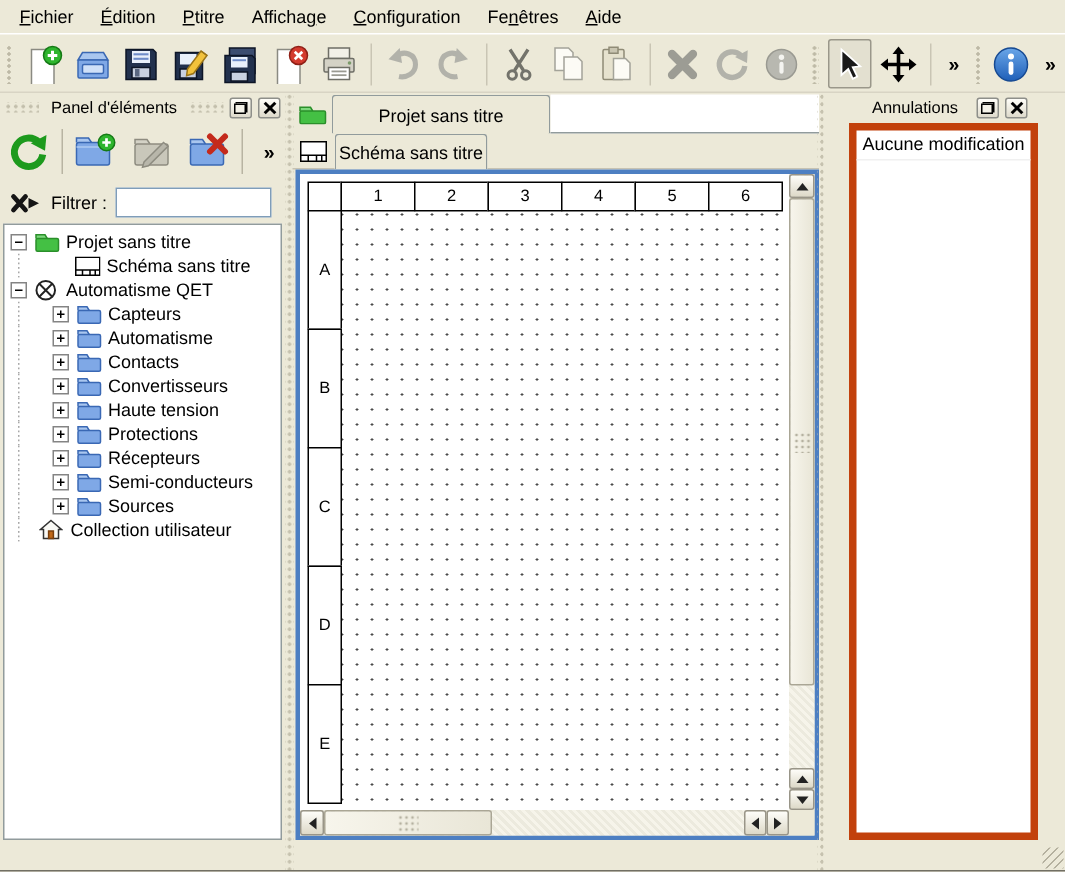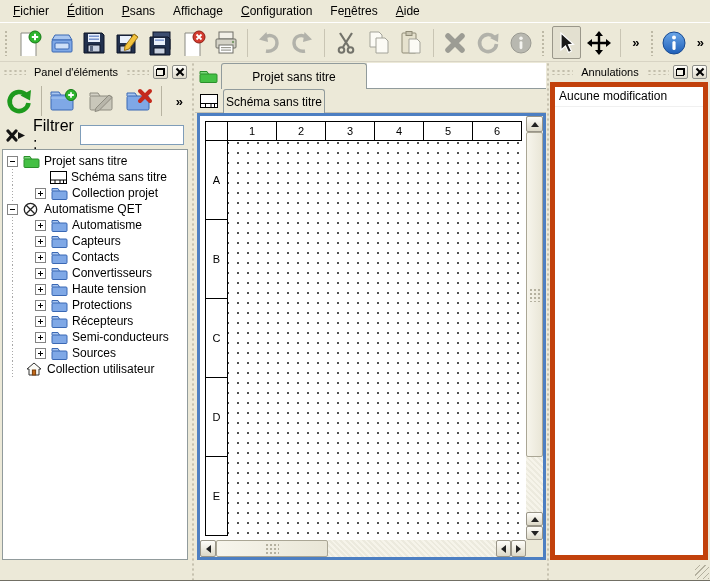--- a/index.html
+++ b/index.html
@@ -51,21 +51,21 @@
   .x-glyph::after  { transform:rotate(-45deg); }
 
   
   .left-dock { position:absolute; left:0; top:62px; width:190px; height:519px;
     display:flex; flex-direction:column; }
   .panel-tools { height:40px; display:flex; align-items:center; gap:5px; padding:0 3px; }
   .ptbtn { width:34px; height:34px; border:none; background:transparent;
     display:flex; align-items:center; justify-content:center; padding:0; }
   .pt-sep { width:1px; height:30px; background:#b8b4a2; }
   .filter-row { height:28px; display:flex; align-items:center; gap:6px; padding:0 6px; }
-  .filter-label { font-size:16px; }
+  .filter-label { font-size:12px; }
   .filter-input { width:104px; height:20px; border:1px solid #7f9db9; background:#fff;
     font-family:inherit; font-size:12px; padding:0 3px; }
   .tree { flex:1; margin:0 2px 21px 2px; background:#fff; border:1px solid #919b9c;
     overflow:hidden; padding-top:3px; }
   .trow { height:16px; display:flex; align-items:center; cursor:default; }
   .trow.guide { background-image: linear-gradient(to bottom, #a8a8a8 1px, transparent 1px);
     background-size:1px 3px; background-position:9px 0; background-repeat:repeat-y; }
   .tsp4 { width:4px; } .tsp18 { width:18px; } .tsp32 { width:32px; } .tsp40 { width:42px; }
   .exp { position:relative; width:11px; height:11px; border:1px solid #848484;
     background:#fff; flex:none; }
@@ -123,35 +123,35 @@
   .sgrip.h { width:14px; height:12px; }
   .strack { flex:1; }
   .corner { position:absolute; right:0; bottom:0; width:17px; height:17px; background:#ece9d8; }
   .tri-up { width:0;height:0;border-left:4px solid transparent;border-right:4px solid transparent;border-bottom:5px solid #222; }
   .tri-down { width:0;height:0;border-left:4px solid transparent;border-right:4px solid transparent;border-top:5px solid #222; }
   .tri-left { width:0;height:0;border-top:4px solid transparent;border-bottom:4px solid transparent;border-right:5px solid #222; }
   .tri-right { width:0;height:0;border-top:4px solid transparent;border-bottom:4px solid transparent;border-left:5px solid #222; }
 
   
   .right-dock { position:absolute; left:548px; top:62px; width:162px; height:519px;
-    display:flex; flex-direction:column; }
+    display:flex; flex-direction:column;align-items:center; }
   .undo-list { flex:1; margin:1px 2px 21px 2px; background:#fff; border:5px solid #c2410c; }
   .undo-item { padding:2px 4px 3px 4px; font-size:12px; border-bottom:1px solid #f0f0f0; }
   .resize-grip { position:absolute; right:1px; bottom:1px; width:14px; height:14px;
     background:repeating-linear-gradient(135deg, transparent 0 3px, #b4b09e 3px 4px); }
 
   .icon-wrap { display:flex; align-items:center; justify-content:center; }
 </style>
 </head>
 <body>
 
 <div class="menubar">
   <div class="menu-item"><span></span><span class="u">F</span><span>ichier</span></div>
   <div class="menu-item"><span></span><span class="u">É</span><span>dition</span></div>
-  <div class="menu-item"><span></span><span class="u">P</span><span>sans</span></div>
+  <div class="menu-item"><span></span><span class="u">P</span><span>titre</span></div>
   <div class="menu-item"><span>Afficha</span><span class="u">g</span><span>e</span></div>
   <div class="menu-item"><span></span><span class="u">C</span><span>onfiguration</span></div>
   <div class="menu-item"><span>Fe</span><span class="u">n</span><span>êtres</span></div>
   <div class="menu-item"><span></span><span class="u">A</span><span>ide</span></div>
 </div>
 
 <div class="toolbar">
   <div class="tb-grip"></div>
 
   <button class="tbtn">
@@ -434,63 +434,52 @@
     <div class="trow guide">
       <span class="tsp40"></span>
       <span class="ticon">
           <svg width="17" height="13" viewBox="0 0 17 13">
             <rect x="0.5" y="0.5" width="16" height="12" fill="#fff" stroke="#000"></rect>
             <path d="M0.5 9h16M5 9v3.5M10 9v3.5M13.5 9v3.5" stroke="#000"></path>
           </svg>
         </span>
       <span class="tlabel">Schéma sans titre</span>
     </div>
-    <div class="trow guide">
-      <span class="tsp32"></span>
-        <span class="exp plus"></span>
-      <span class="ticon">
-          <svg width="17" height="13" viewBox="0 0 17 13">
-            <path d="M1 4v-2.5h6l1.5 2.5" fill="#a9c6ef" stroke="#3a68b4"></path>
-            <rect x="1" y="4" width="15" height="8.5" rx="1" fill="#7fa8e6" stroke="#3a68b4"></rect>
-          </svg>
-        </span>
-      <span class="tlabel">Collection projet</span>
-    </div>
     <div class="trow">
       <span class="tsp4"></span>
         <span class="exp minus"></span>
       <span class="ticon">
           <svg width="15" height="15" viewBox="0 0 15 15">
             <circle cx="7.5" cy="7.5" r="6.2" fill="#fff" stroke="#222" stroke-width="1.3"></circle>
             <path d="M3.2 3.2l8.6 8.6M11.8 3.2l-8.6 8.6" stroke="#222" stroke-width="1.3"></path>
           </svg>
         </span>
       <span class="tlabel">Automatisme QET</span>
     </div>
     <div class="trow guide">
       <span class="tsp32"></span>
         <span class="exp plus"></span>
       <span class="ticon">
           <svg width="17" height="13" viewBox="0 0 17 13">
             <path d="M1 4v-2.5h6l1.5 2.5" fill="#a9c6ef" stroke="#3a68b4"></path>
             <rect x="1" y="4" width="15" height="8.5" rx="1" fill="#7fa8e6" stroke="#3a68b4"></rect>
           </svg>
         </span>
+      <span class="tlabel">Capteurs</span>
+    </div>
+    <div class="trow guide">
+      <span class="tsp32"></span>
+        <span class="exp plus"></span>
+      <span class="ticon">
+          <svg width="17" height="13" viewBox="0 0 17 13">
+            <path d="M1 4v-2.5h6l1.5 2.5" fill="#a9c6ef" stroke="#3a68b4"></path>
+            <rect x="1" y="4" width="15" height="8.5" rx="1" fill="#7fa8e6" stroke="#3a68b4"></rect>
+          </svg>
+        </span>
       <span class="tlabel">Automatisme</span>
-    </div>
-    <div class="trow guide">
-      <span class="tsp32"></span>
-        <span class="exp plus"></span>
-      <span class="ticon">
-          <svg width="17" height="13" viewBox="0 0 17 13">
-            <path d="M1 4v-2.5h6l1.5 2.5" fill="#a9c6ef" stroke="#3a68b4"></path>
-            <rect x="1" y="4" width="15" height="8.5" rx="1" fill="#7fa8e6" stroke="#3a68b4"></rect>
-          </svg>
-        </span>
-      <span class="tlabel">Capteurs</span>
     </div>
     <div class="trow guide">
       <span class="tsp32"></span>
         <span class="exp plus"></span>
       <span class="ticon">
           <svg width="17" height="13" viewBox="0 0 17 13">
             <path d="M1 4v-2.5h6l1.5 2.5" fill="#a9c6ef" stroke="#3a68b4"></path>
             <rect x="1" y="4" width="15" height="8.5" rx="1" fill="#7fa8e6" stroke="#3a68b4"></rect>
           </svg>
         </span>

